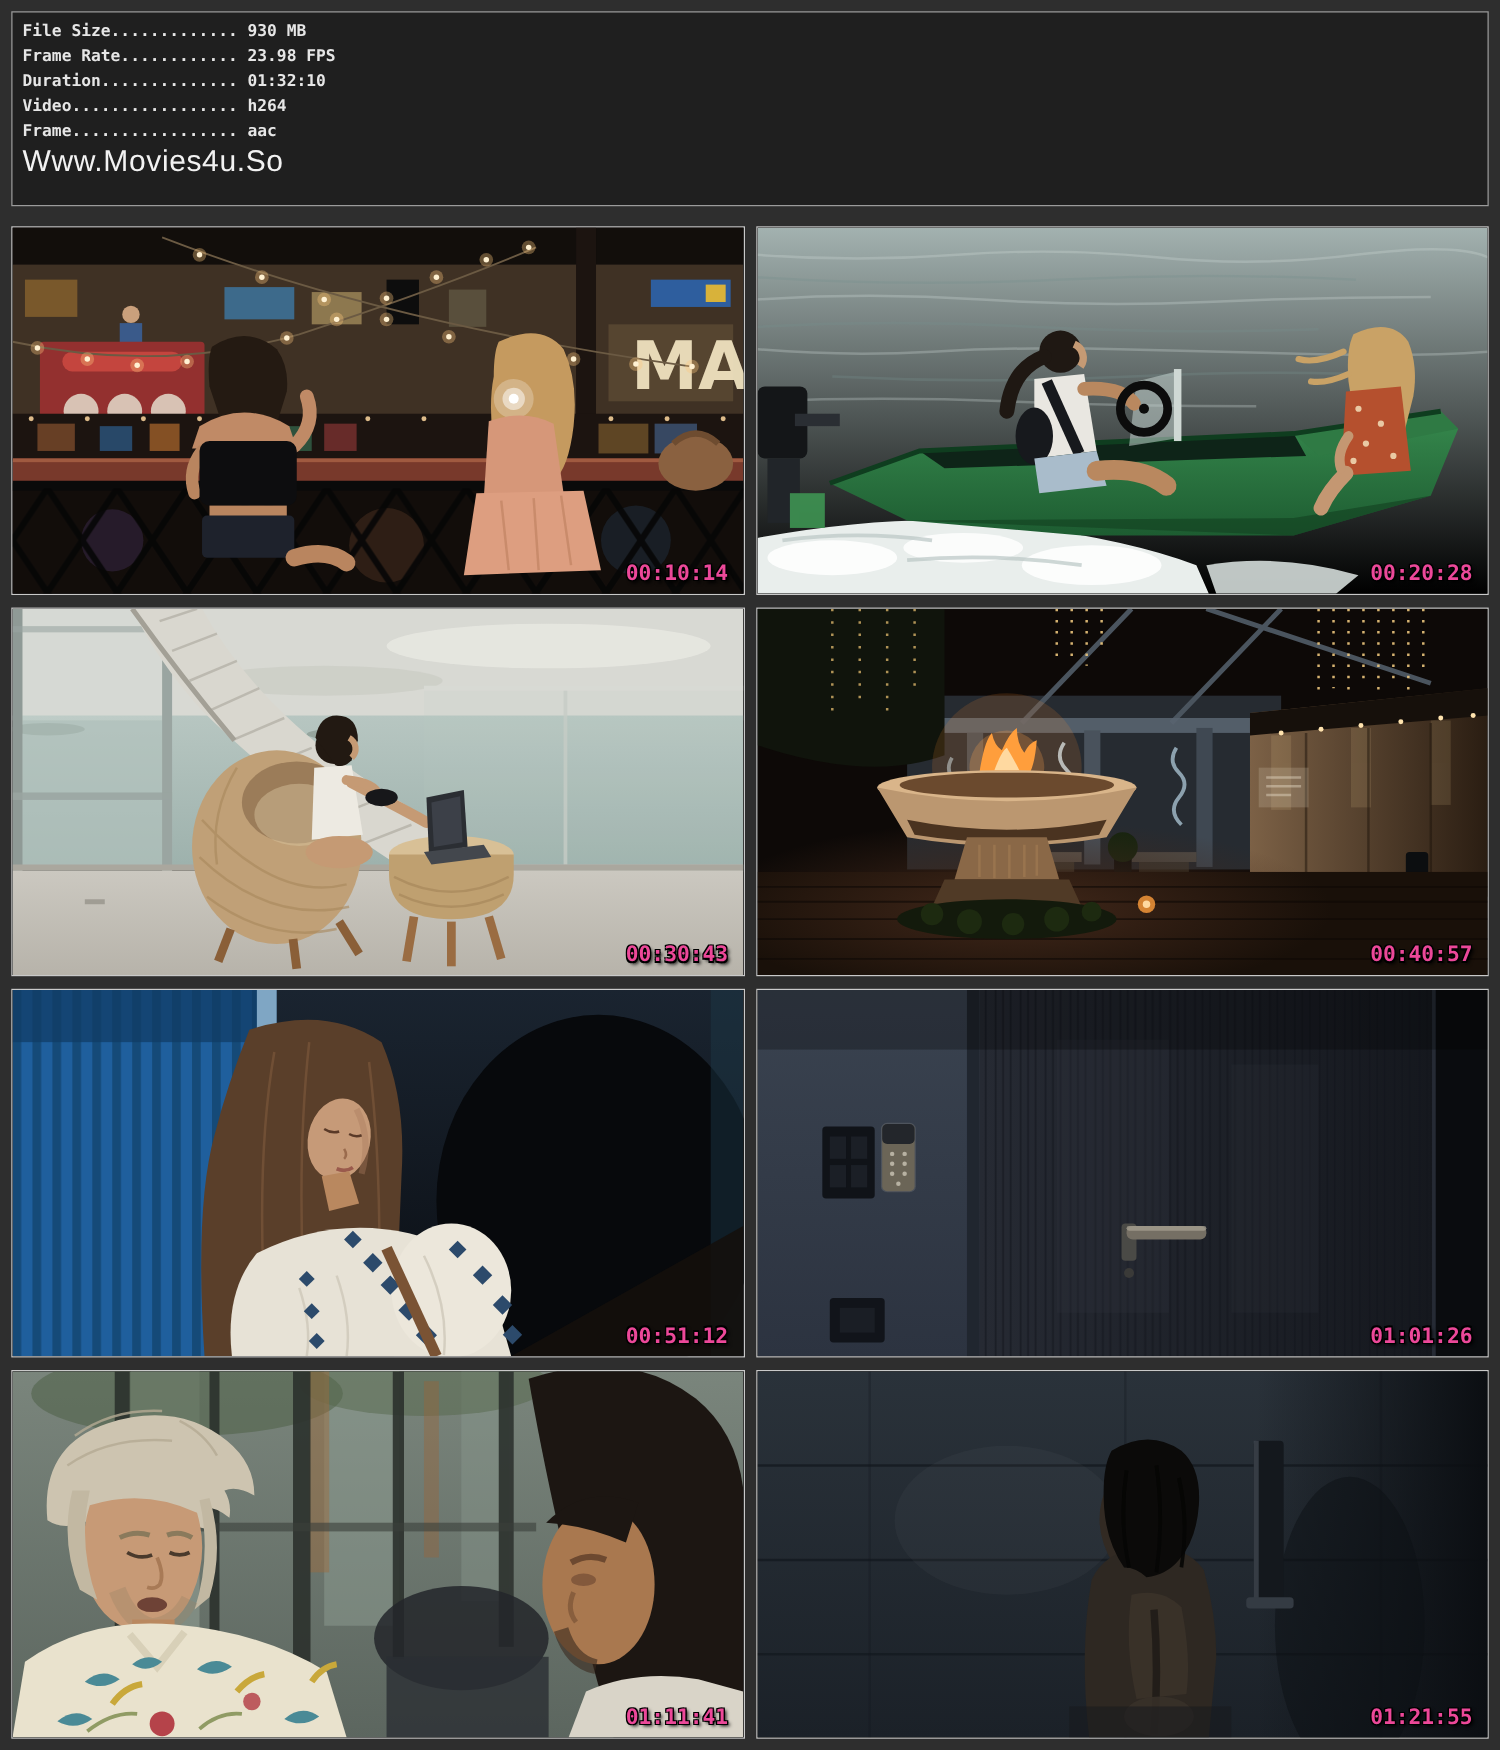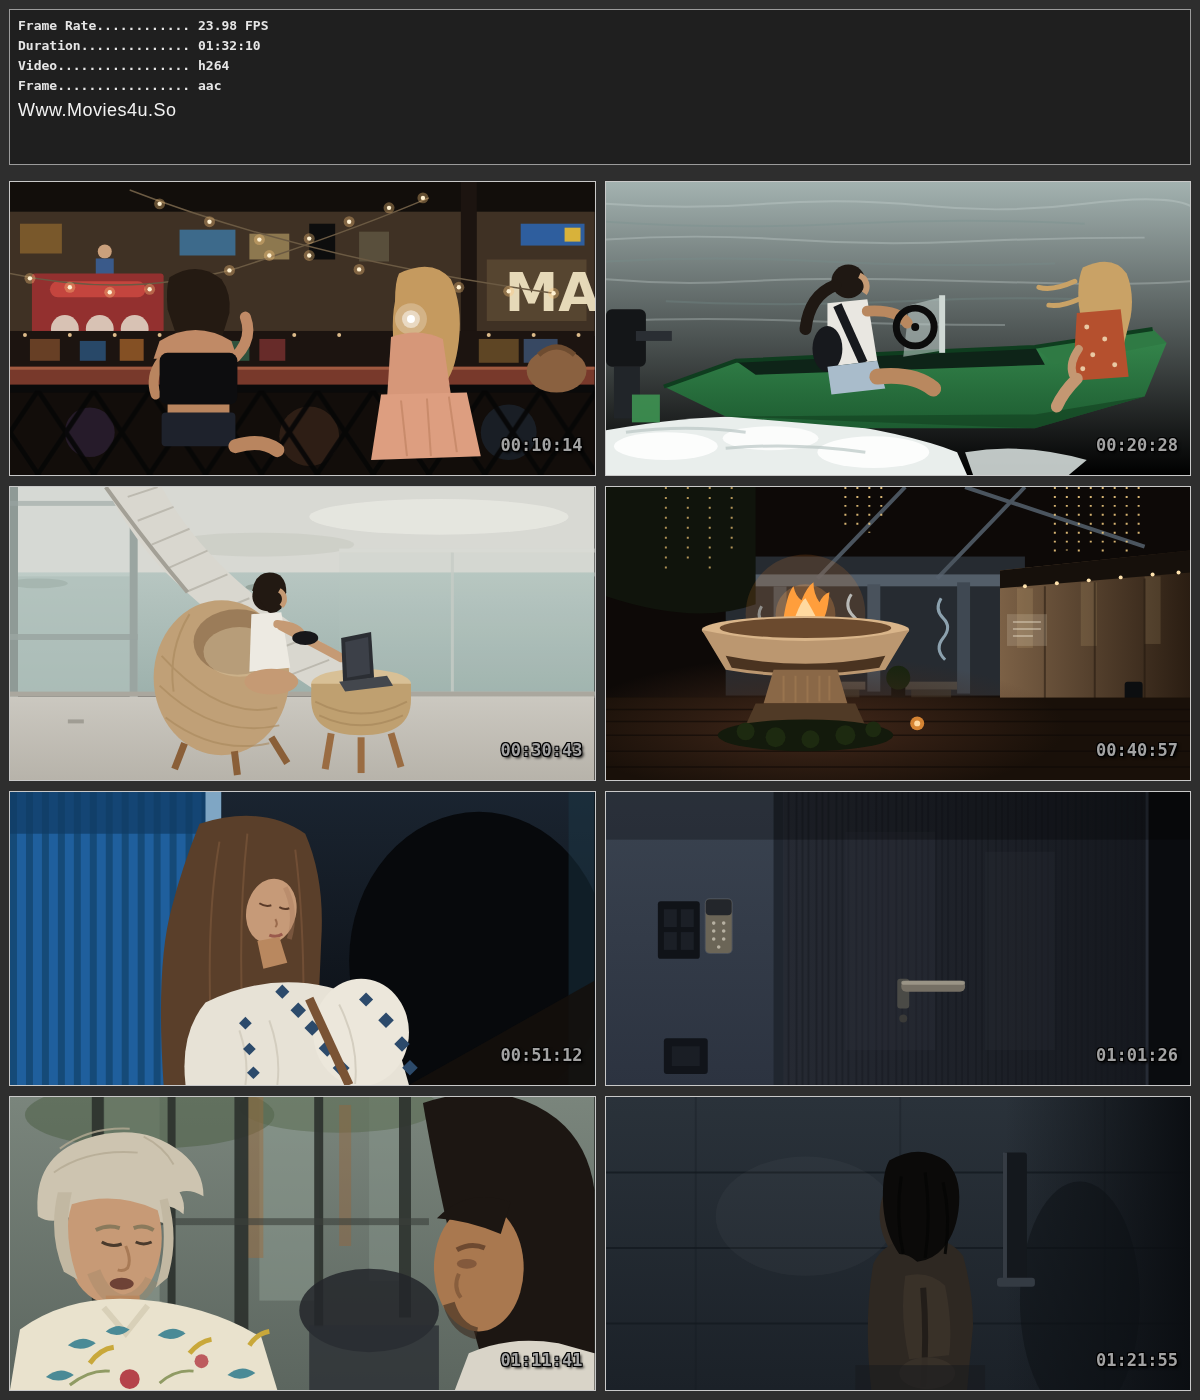--- a/index.html
+++ b/index.html
@@ -13,43 +13,44 @@
   .panel{
     height:156px;background:#1f1f1f;border:1px solid #9b9b9b;
     box-sizing:border-box;padding:6px 10px 0 8px;margin-bottom:10px;
   }
   .info-line{
     font-family:"DejaVu Sans Mono",monospace;font-weight:bold;
     font-size:13px;line-height:20px;color:#e6e6e6;white-space:pre;
   }
   .info-line .val{margin-left:1ch;}
   .watermark{
-    font-family:"Liberation Sans",sans-serif;font-size:18px;line-height:28px;
+    font-family:"Liberation Sans",sans-serif;font-size:24px;line-height:28px;
     color:#f2f2f2;letter-spacing:0.5px;
   }
   
   .grid{display:grid;grid-template-columns:1fr 1fr;gap:10px 9px;margin-top:16px;}
   .thumb{
     position:relative;height:295px;border:1px solid #c9c9c9;
     box-sizing:border-box;background:#000;overflow:hidden;
   }
   .thumb svg{position:absolute;left:0;top:0;width:100%;height:100%;display:block;}
   .ts{
-    position:absolute;right:12px;bottom:20px;
+    position:absolute;right:12px;bottom:6px;
     font-family:"DejaVu Sans Mono",monospace;font-weight:bold;font-size:17px;
-    color:#a3a3a3;
+    color:#ec4899;
     text-shadow:1px 1px 0 #000,-1px -1px 0 #000,1px -1px 0 #000,-1px 1px 0 #000,2px 2px 3px #000;
   }
 </style>
 </head>
 <body>
 
 <div class="sheet">
 
   <div class="panel">
+    <div class="info-line"><span>File Size</span><span>.............</span><span class="val">930 MB</span></div>
     <div class="info-line"><span>Frame Rate</span><span>............</span><span class="val">23.98 FPS</span></div>
     <div class="info-line"><span>Duration</span><span>..............</span><span class="val">01:32:10</span></div>
     <div class="info-line"><span>Video</span><span>.................</span><span class="val">h264</span></div>
     <div class="info-line"><span>Frame</span><span>.................</span><span class="val">aac</span></div>
     <div class="watermark">Www.Movies4u.So</div>
   </div>
 
   <div class="grid">
 
     <div class="thumb">

